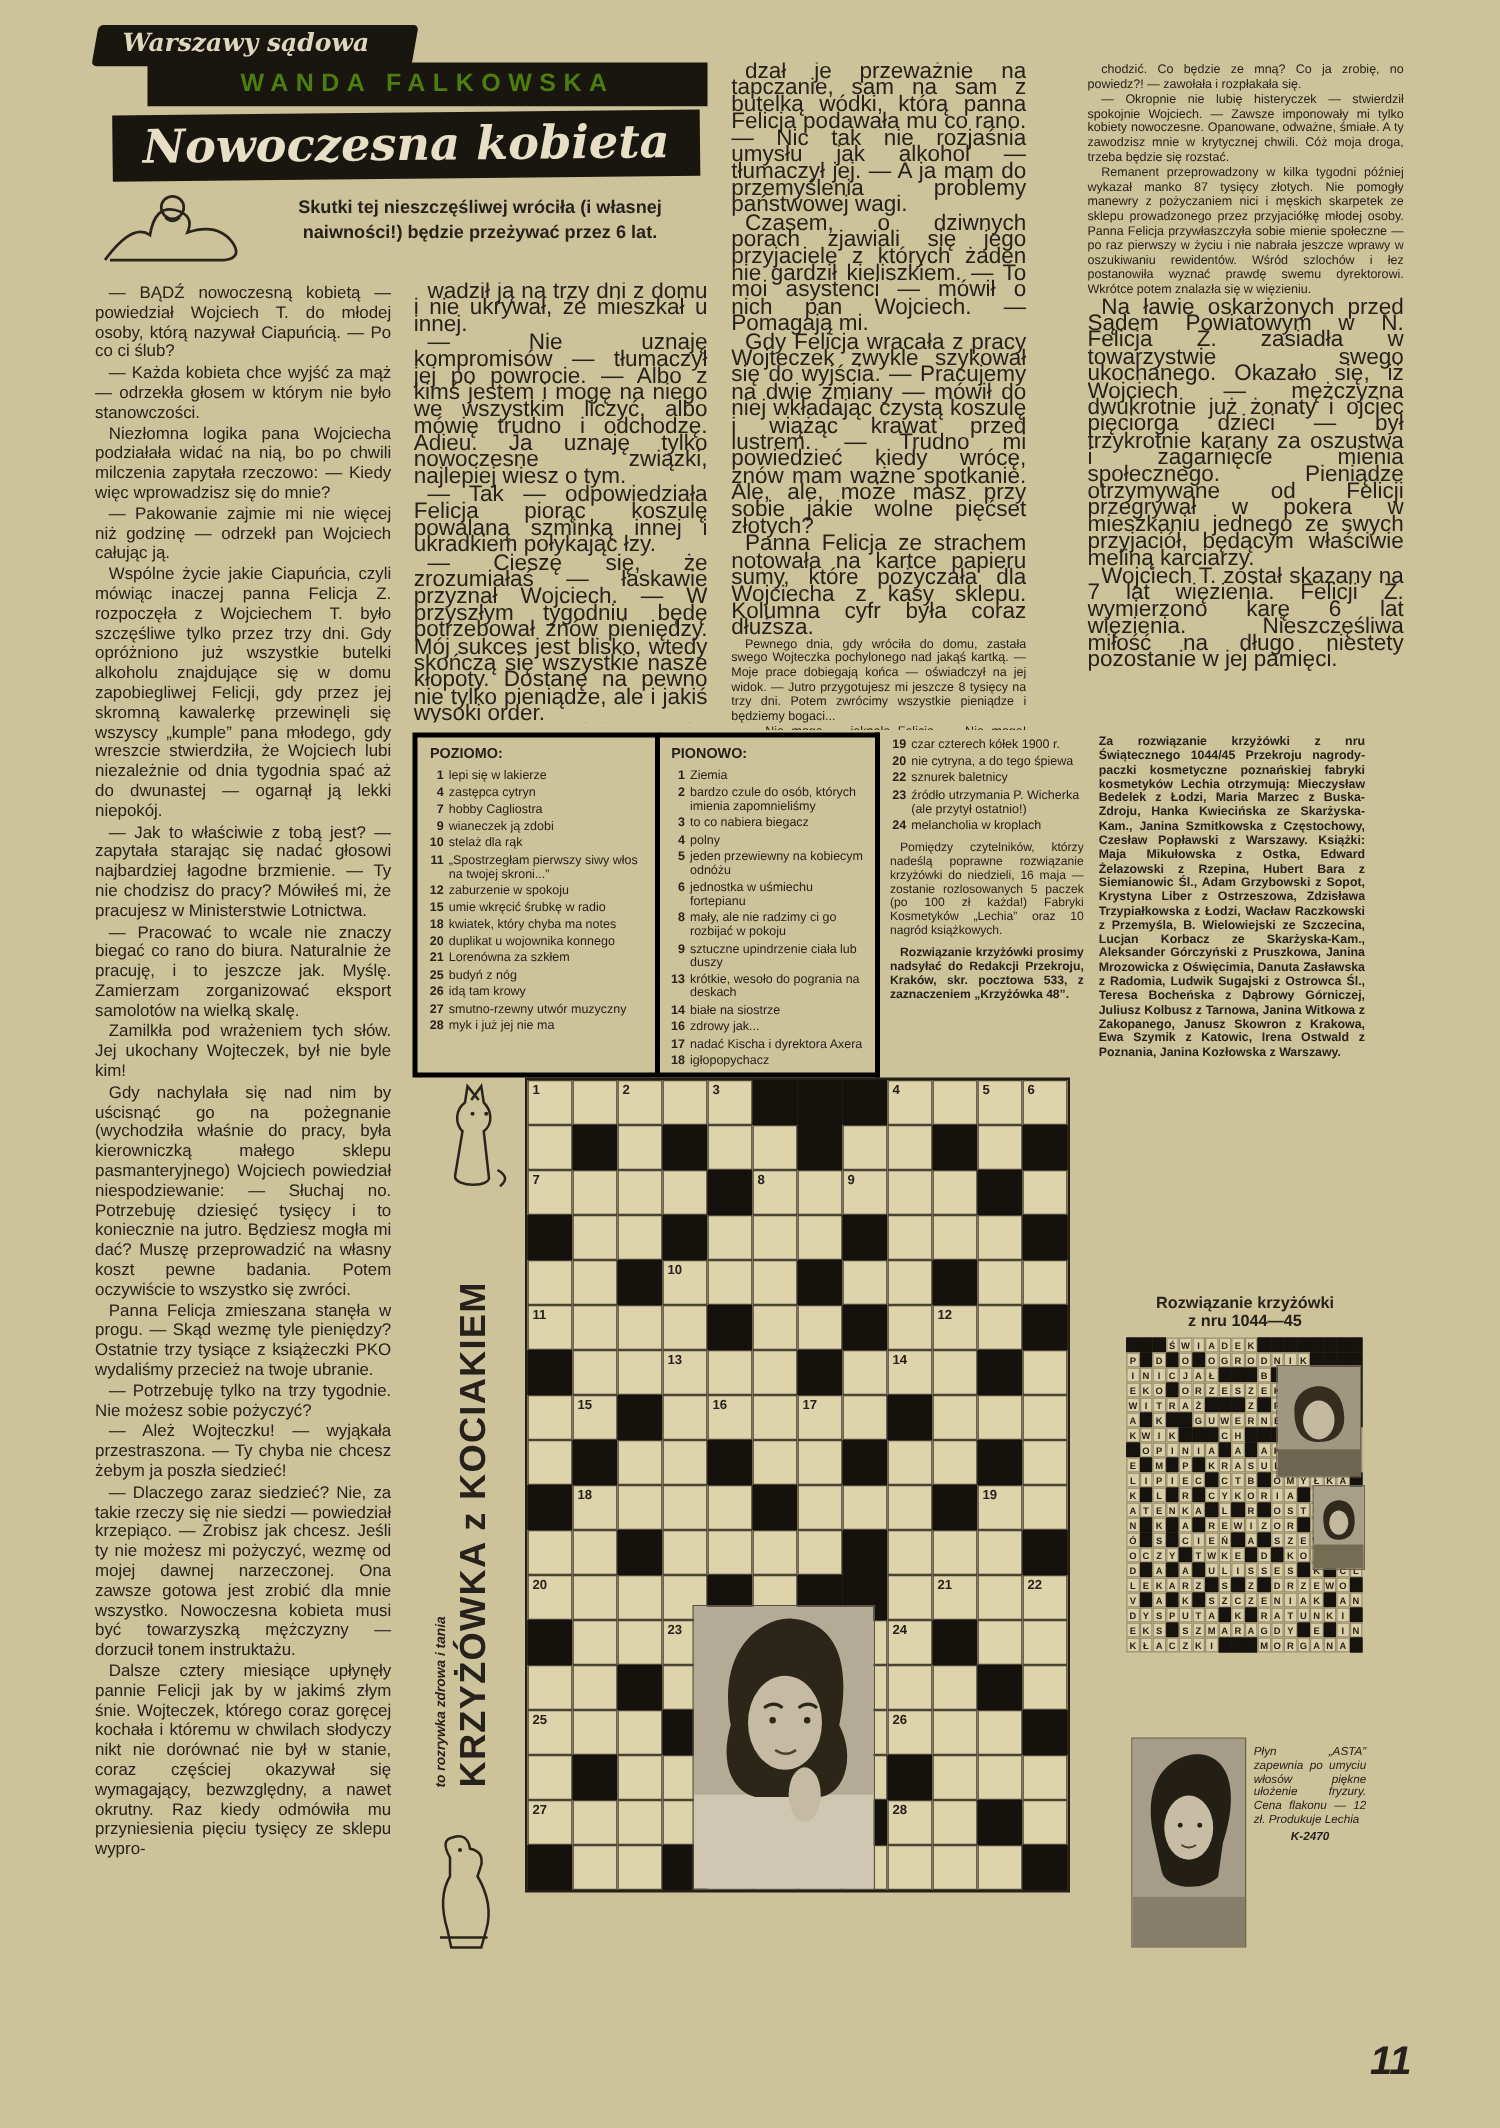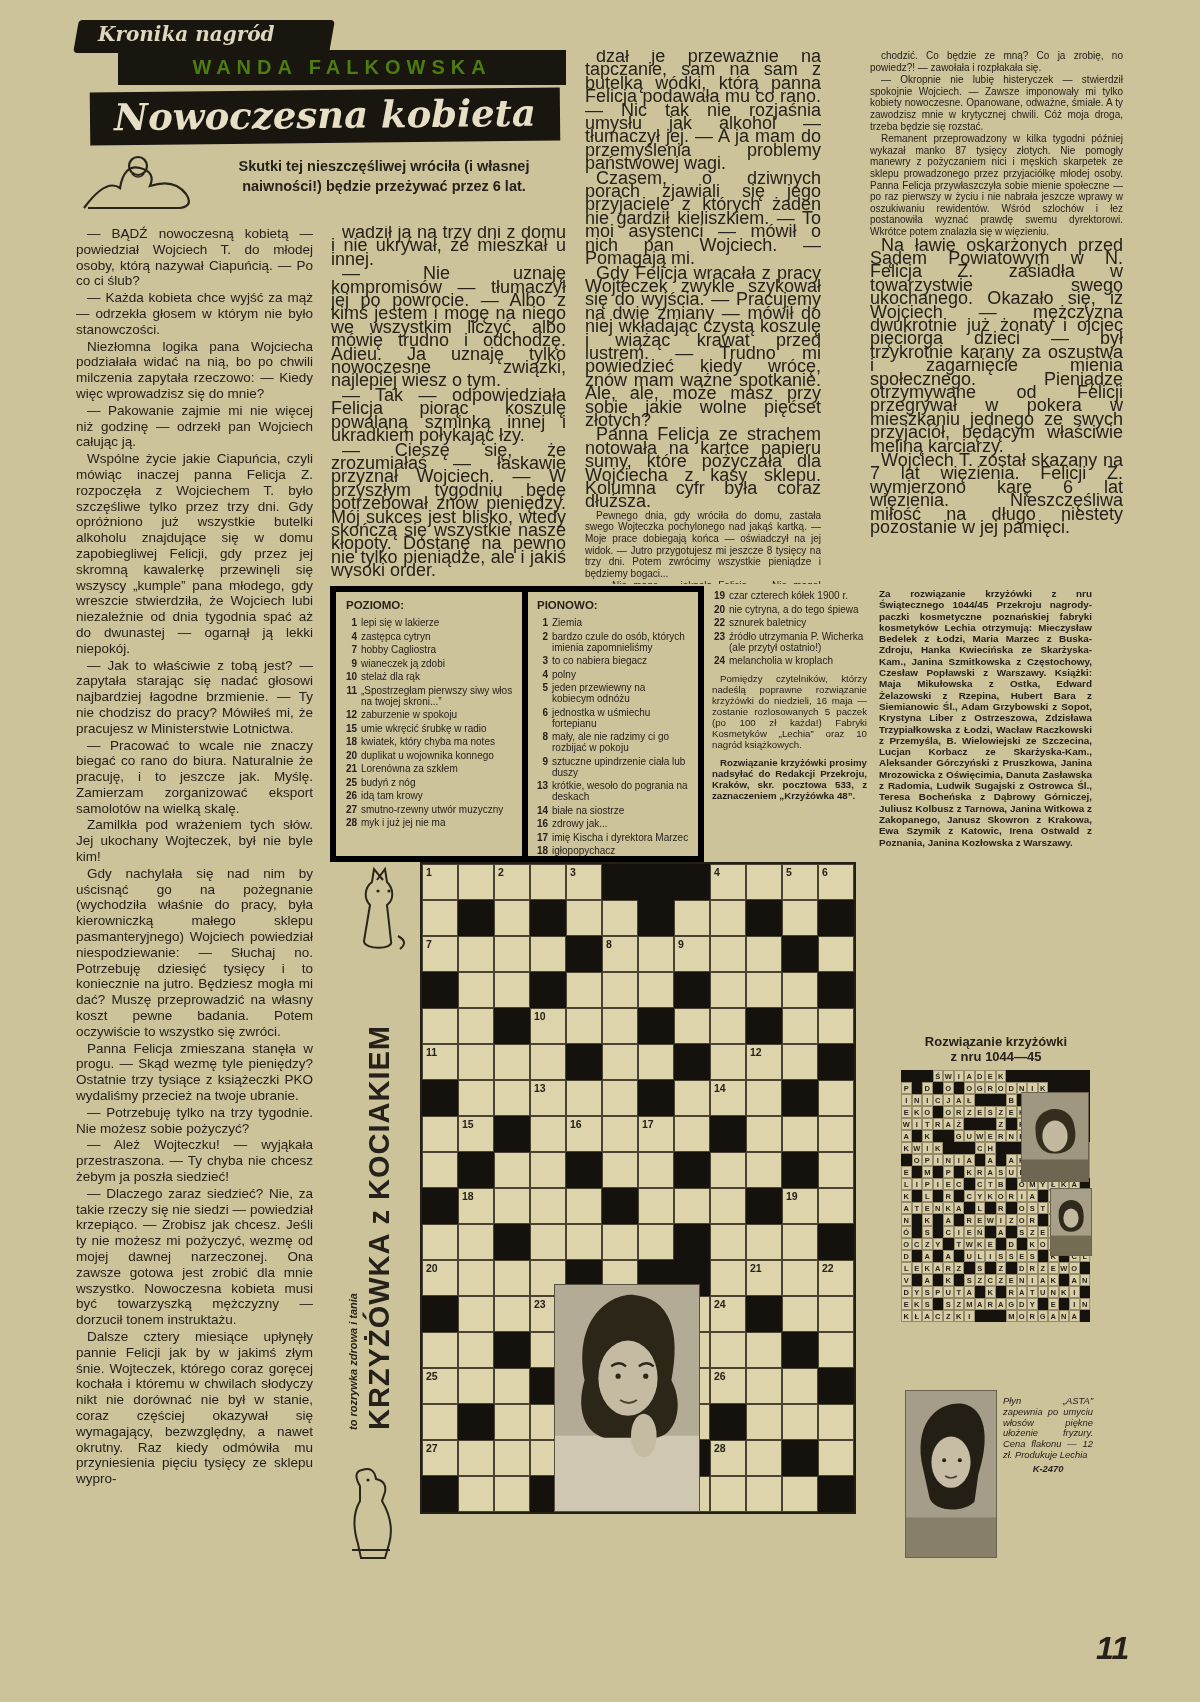--- a/index.html
+++ b/index.html
@@ -24,21 +24,21 @@
   .col { overflow: hidden; text-align: justify; }
   .col p { font-size: 18px; line-height: 13.4px; margin: 0 0 1px 0; text-indent: 11px; }
   #col1 { left: 76px;  top: 226px; width: 237px; height: 1414px; }
   #col1 p { font-size: 13.5px; line-height: 15.8px; }
   #col2 { left: 331px; top: 226px; width: 235px; height: 352px; }
   #col3 { left: 585px; top: 50px;  width: 236px; height: 534px; }
   #col4 { left: 870px; top: 50px;  width: 253px; height: 522px; }
   .col p.small { font-size: 10px; line-height: 11.6px; }
   .col p.bold, p.bold { font-weight: bold; }
   
-  .cluebox { border: 6px solid #000000; padding: 7px 8px; overflow: hidden; }
+  .cluebox { border: 4px solid #000000; padding: 7px 8px; overflow: hidden; }
   #poziomo-box { left: 330px; top: 586px; width: 198px; height: 276px; }
   #pionowo-box { left: 527px; top: 586px; width: 177px; height: 276px; border-left: none; }
   .box-title { font-weight: bold; font-size: 11.5px; margin: 0 0 6px 2px; }
   .clue { display: flex; font-size: 10px; line-height: 11px; margin-bottom: 2.5px; }
   .clue .n { flex: 0 0 17px; text-align: right; font-weight: bold; padding-right: 4px; }
   .clue .t { text-align: left; }
   #mid-col { left: 712px; top: 590px; width: 155px; height: 276px; overflow: hidden; }
   #mid-col .contest p { font-size: 9.7px; line-height: 11px; margin-top: 7px;
                         text-indent: 8px; text-align: justify; }
   #prizes { left: 879px; top: 588px; width: 213px; height: 446px; overflow: hidden;
@@ -75,21 +75,21 @@
                 line-height: 10.8px; text-align: justify; }
   #ad-code { text-align: center; font-style: italic; font-weight: bold; margin-top: 3px;
              font-size: 9.4px; }
   #page-num { left: 1096px; top: 1630px; font-size: 32px; font-weight: 900; font-style: italic; }
   svg { display: block; width: 100%; height: 100%; }
 </style>
 </head>
 <body>
 
 <div class="abs rubric-band"></div>
-<div class="abs rubric-text">Kronika nagród</div>
+<div class="abs rubric-text">Warszawy sądowa</div>
 <div class="abs author-band">WANDA FALKOWSKA</div>
 <div class="abs title-band">
   <span>Nowoczesna kobieta</span>
 </div>
 <div class="abs" style="left:76px;top:146px;width:120px;height:74px;">
   <svg viewBox="0 0 120 74">
       <path d="M8 62 q22-30 36-20 q4-24 20-20 q16 4 10 18 q24-8 36 8 q8 12-6 14 H12" fill="none" stroke="#2a251b" stroke-width="2.2"></path>
       <circle cx="62" cy="20" r="9" fill="none" stroke="#2a251b" stroke-width="2.2"></circle>
       <path d="M56 28 q6 6 12 0" fill="none" stroke="#2a251b" stroke-width="1.6"></path>
     </svg>
@@ -245,21 +245,21 @@
       <div class="clue">
         <span class="n">14</span>
         <span class="t">białe na siostrze</span>
       </div>
       <div class="clue">
         <span class="n">16</span>
         <span class="t">zdrowy jak...</span>
       </div>
       <div class="clue">
         <span class="n">17</span>
-        <span class="t">imię Kischa i dyrektora Marzec</span>
+        <span class="t">nadać Kischa i dyrektora Axera</span>
       </div>
       <div class="clue">
         <span class="n">18</span>
         <span class="t">igłopopychacz</span>
       </div>
     </div>
 </div>
 <div id="mid-col" class="abs">
   <div>
       <div class="clue">

